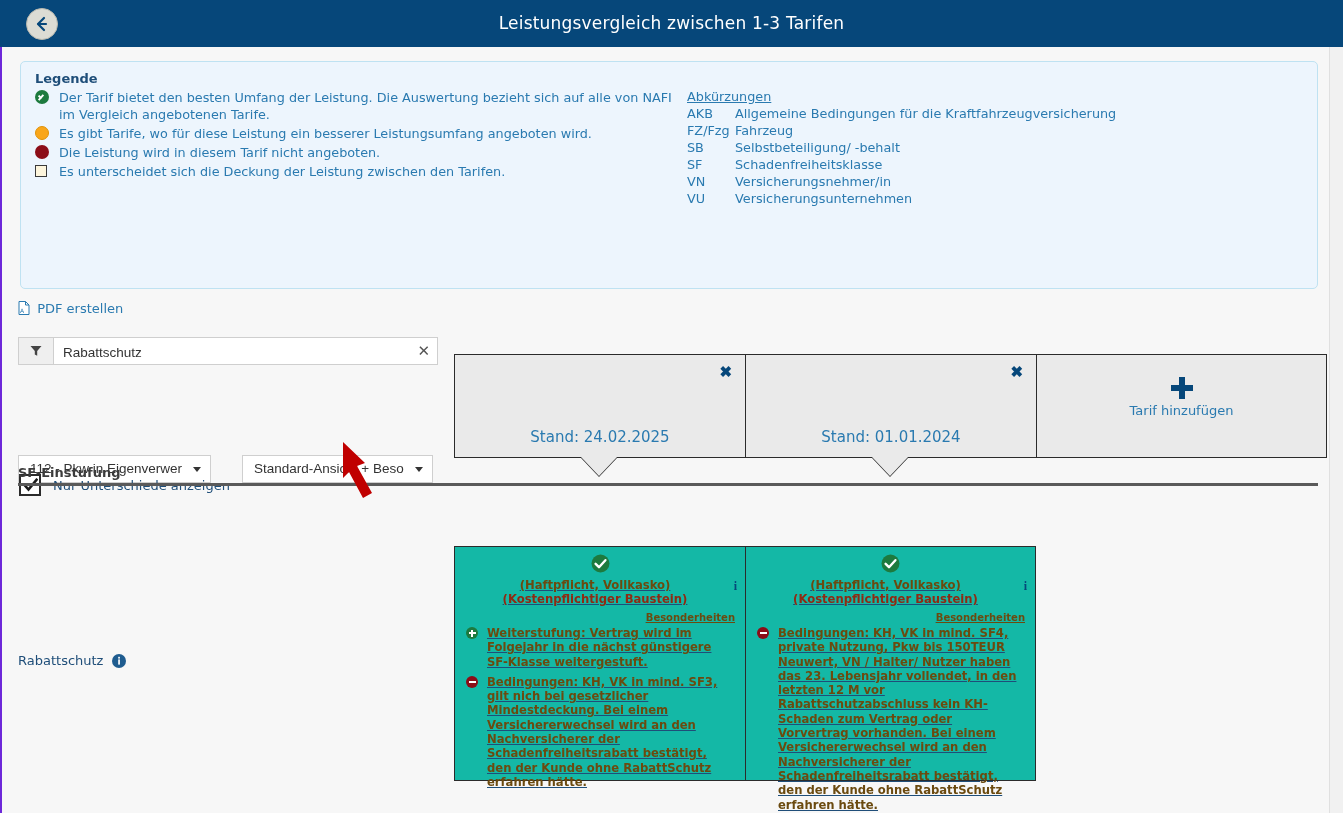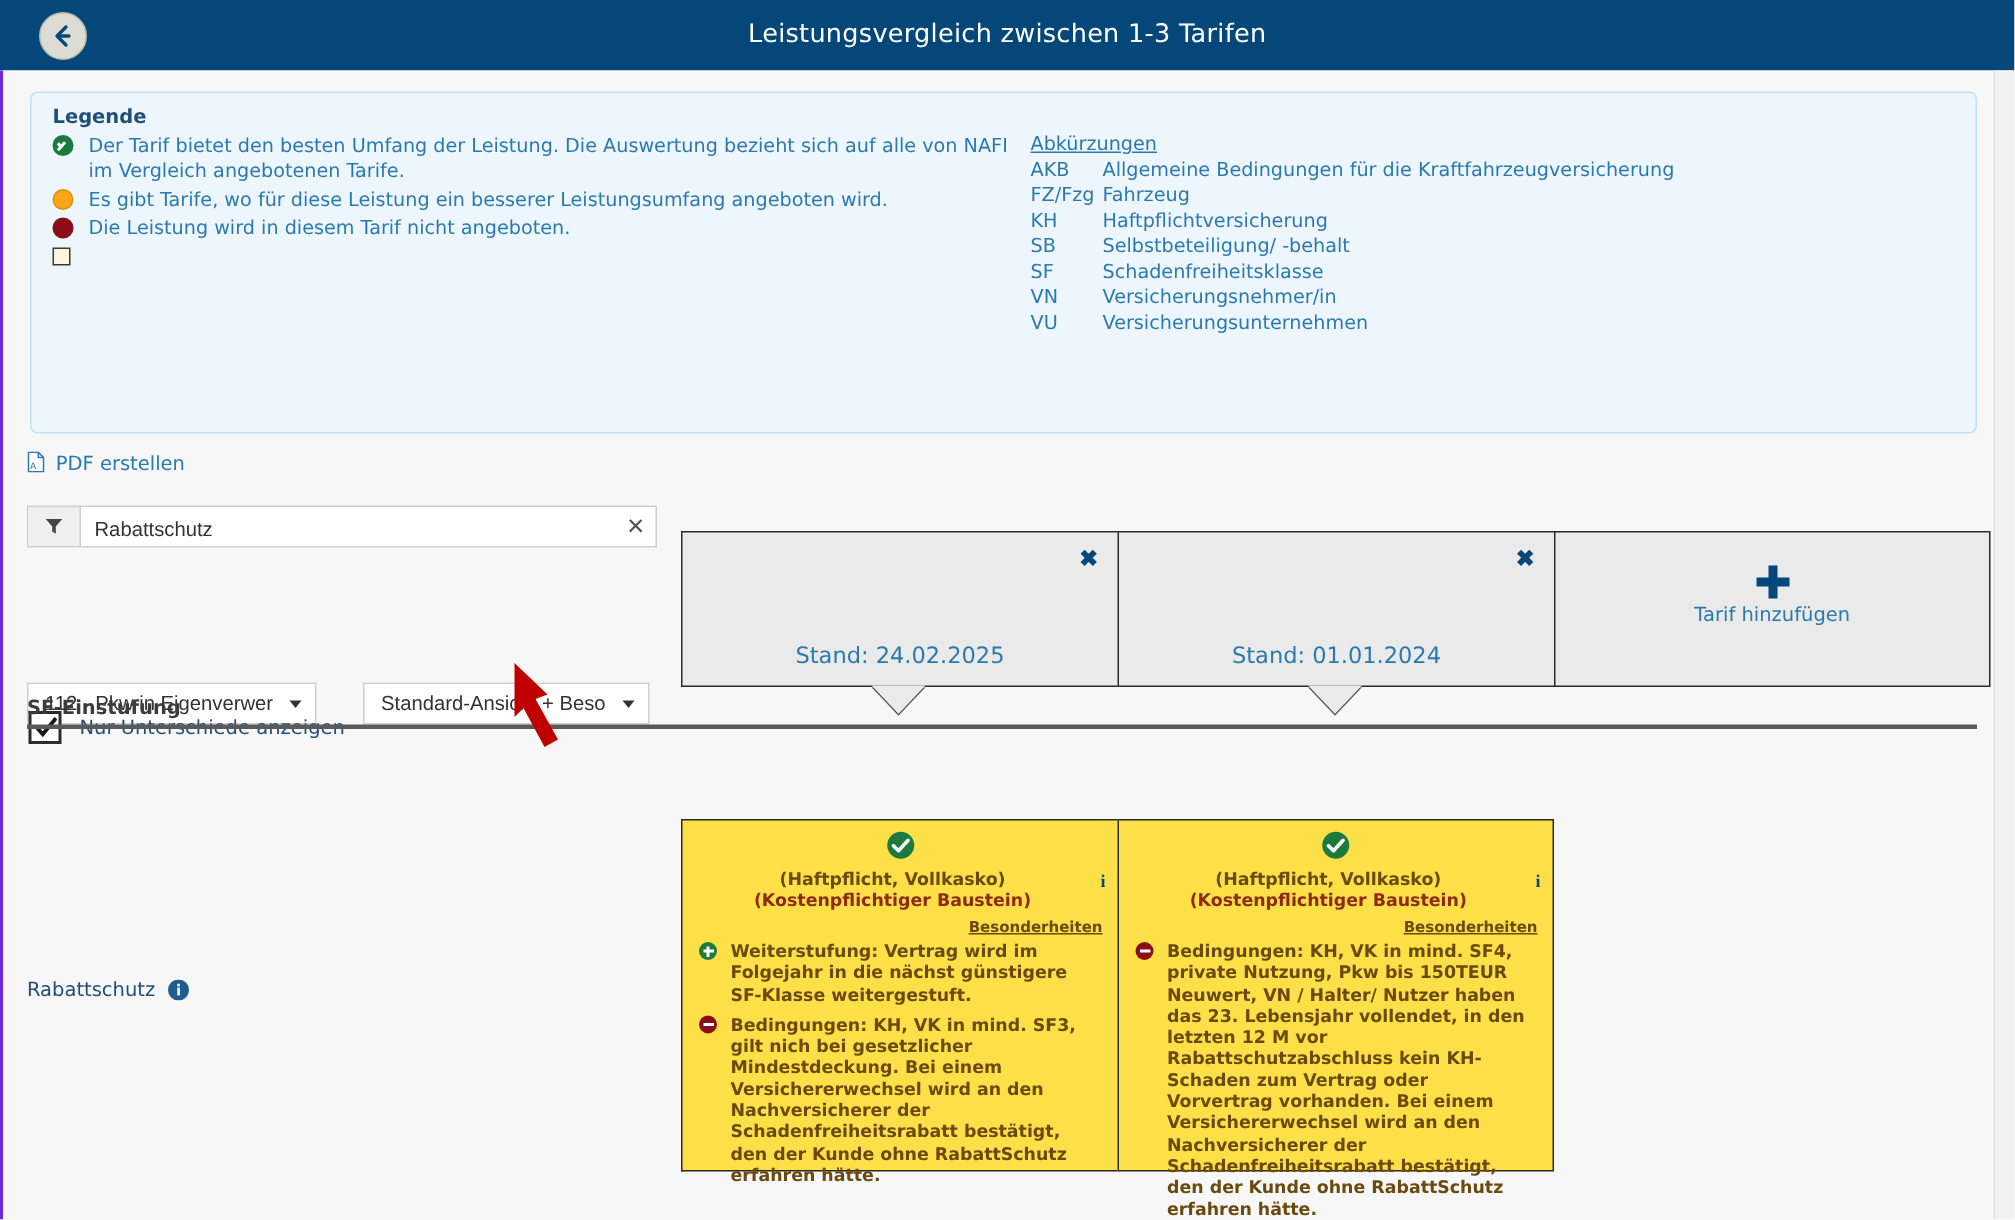--- a/index.html
+++ b/index.html
@@ -310,24 +310,25 @@
     display: inline-block;
     vertical-align: -3px;
     margin-left: 4px;
     cursor: pointer;
   }
 
   .cell {
     position: absolute;
     top: 499px;
     width: 291px;
-    background: #fde047;
+    background: #14b8a6;
     border: 1px solid #2b2b2b;
     box-sizing: border-box;
     padding: 7px 10px 10px 10px;
+    text-decoration: underline;
   }
   #cell-1 { left: 452px; height: 235px; border-right: none; }
   #cell-2 { left: 743px; height: 235px; }
 
   .cell-check { text-align: center; margin-bottom: 2px; }
   .cell-scope {
     position: relative;
     text-align: center;
     font-size: 11.6px;
     font-weight: bold;
@@ -414,33 +415,31 @@
       <div class="legend-row">
         <span class="legend-ico">
             <span class="dot-red"></span>
           </span>
         <span>Die Leistung wird in diesem Tarif nicht angeboten.</span>
       </div>
       <div class="legend-row">
         <span class="legend-ico">
             <span class="sq-cream"></span>
           </span>
+        <span>Es unterscheidet sich die Deckung der Leistung zwischen den Tarifen.</span>
       </div>
     </div>
 
     <div class="abbr">
       <div class="abbr-title">Abkürzungen</div>
       <div class="abbr-row">
         <span class="abbr-key">AKB</span><span>Allgemeine Bedingungen für die Kraftfahrzeugversicherung</span>
       </div>
       <div class="abbr-row">
         <span class="abbr-key">FZ/Fzg</span><span>Fahrzeug</span>
-      </div>
-      <div class="abbr-row">
-        <span class="abbr-key">KH</span><span>Haftpflichtversicherung</span>
       </div>
       <div class="abbr-row">
         <span class="abbr-key">SB</span><span>Selbstbeteiligung/ -behalt</span>
       </div>
       <div class="abbr-row">
         <span class="abbr-key">SF</span><span>Schadenfreiheitsklasse</span>
       </div>
       <div class="abbr-row">
         <span class="abbr-key">VN</span><span>Versicherungsnehmer/in</span>
       </div>

